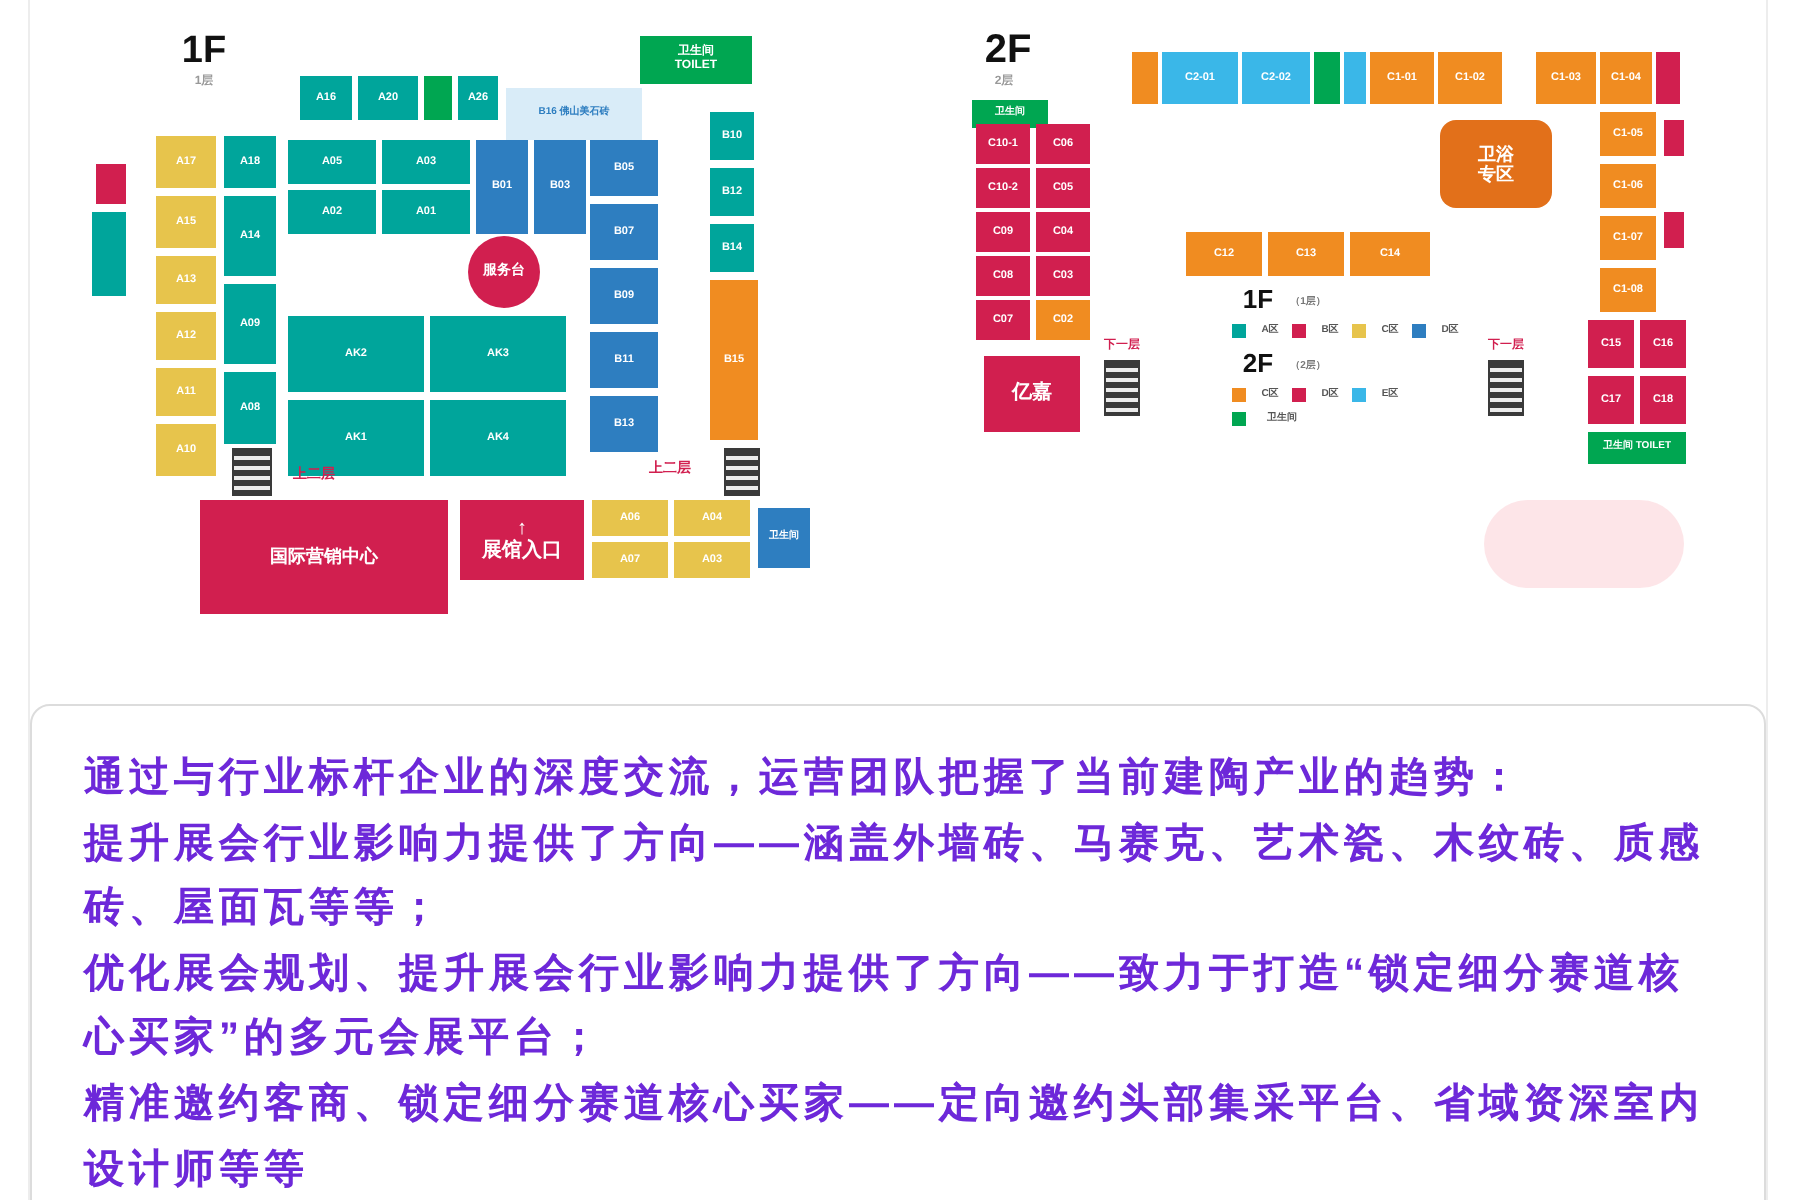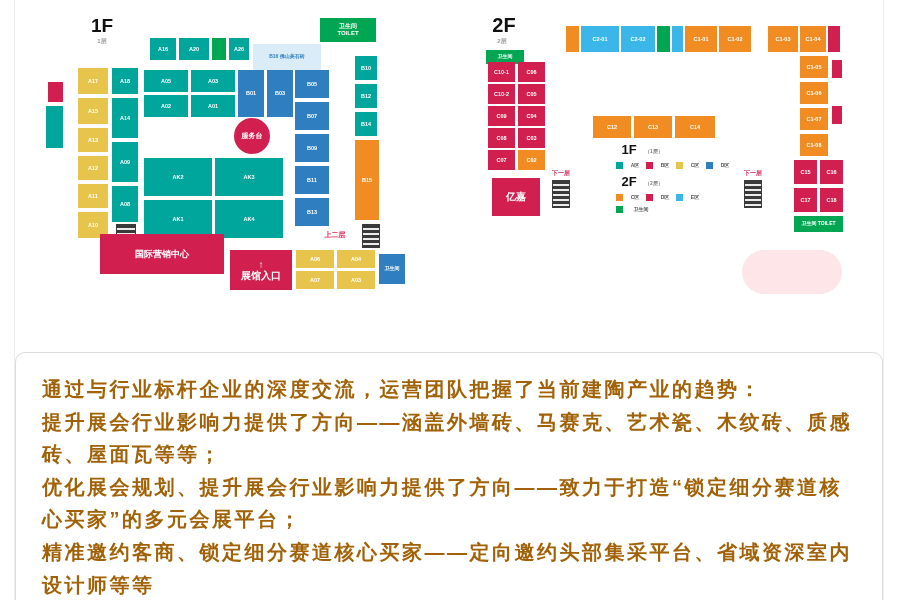--- a/index.html
+++ b/index.html
@@ -14,21 +14,21 @@
        text-align:center;font-weight:700;color:#ffffff;font-size:5.5px;line-height:1.15;
        white-space:pre-line;overflow:hidden;box-sizing:border-box;
        font-family:"Liberation Sans",sans-serif;}
   .stairs{background:repeating-linear-gradient(180deg,#3a3a3a 0 3px,#ececec 3px 5px);
           border:1px solid #3a3a3a;}
   .watermark{position:absolute;left:742px;top:250px;width:100px;height:44px;
              border-radius:22px;background:rgba(247,170,180,0.30);}
   .textbox{position:absolute;left:15px;top:352px;width:868px;height:300px;
            border:1px solid #dcdcdc;border-radius:10px;background:#ffffff;
            padding:20px 26px;box-sizing:border-box;}
-  .textbox p{margin:0;font-size:20px;font-weight:700;color:#a16207;line-height:1.63;
+  .textbox p{margin:0;font-size:20px;font-weight:700;color:#6d28d9;line-height:1.63;
              letter-spacing:2.5px;font-family:"Liberation Sans",sans-serif;}
 </style>
 </head>
 <body>
 
 <div class="viewport">
   <div class="frame"></div>
 
   <div class="map map1">
       <div class="blk" style="left: 40px; top: 4px; width: 40px; height: 24px; font-size: 19px; color: rgb(17, 17, 17);">1F</div>
@@ -69,21 +69,21 @@
       <div class="blk" style="background: rgb(46, 126, 192); left: 253px; top: 156px; width: 34px; height: 28px;">B11</div>
       <div class="blk" style="background: rgb(46, 126, 192); left: 253px; top: 188px; width: 34px; height: 28px;">B13</div>
       <div class="blk" style="background: rgb(0, 165, 155); left: 313px; top: 46px; width: 22px; height: 24px;">B10</div>
       <div class="blk" style="background: rgb(0, 165, 155); left: 313px; top: 74px; width: 22px; height: 24px;">B12</div>
       <div class="blk" style="background: rgb(0, 165, 155); left: 313px; top: 102px; width: 22px; height: 24px;">B14</div>
       <div class="blk" style="background: rgb(240, 140, 33); left: 313px; top: 130px; width: 24px; height: 80px;">B15</div>
       <div class="blk stairs" style="left: 74px; top: 214px; width: 20px; height: 24px;"></div>
       <div class="blk" style="left: 98px; top: 223px; width: 34px; height: 10px; font-size: 7px; color: rgb(209, 31, 79);">上二层</div>
       <div class="blk" style="left: 276px; top: 220px; width: 34px; height: 10px; font-size: 7px; color: rgb(209, 31, 79);">上二层</div>
       <div class="blk stairs" style="left: 320px; top: 214px; width: 18px; height: 24px;"></div>
-      <div class="blk" style="background: rgb(209, 31, 79); left: 58px; top: 224px; width: 124px; height: 40px; font-size: 9px;">国际营销中心</div>
+      <div class="blk" style="background: rgb(209, 31, 79); left: 58px; top: 240px; width: 124px; height: 57px; font-size: 9px;">国际营销中心</div>
       <div class="blk" style="background: rgb(209, 31, 79); left: 188px; top: 240px; width: 62px; height: 40px; font-size: 10px;">↑
 展馆入口</div>
       <div class="blk" style="background: rgb(231, 196, 76); left: 254px; top: 240px; width: 38px; height: 18px;">A06</div>
       <div class="blk" style="background: rgb(231, 196, 76); left: 295px; top: 240px; width: 38px; height: 18px;">A04</div>
       <div class="blk" style="background: rgb(231, 196, 76); left: 254px; top: 261px; width: 38px; height: 18px;">A07</div>
       <div class="blk" style="background: rgb(231, 196, 76); left: 295px; top: 261px; width: 38px; height: 18px;">A03</div>
       <div class="blk" style="background: rgb(46, 126, 192); left: 337px; top: 244px; width: 26px; height: 30px; font-size: 5px;">卫生间</div>
     </div>
   <div class="map map2">
       <div class="blk" style="left: 6px; top: 2px; width: 40px; height: 26px; font-size: 20px; color: rgb(17, 17, 17);">2F</div>
@@ -114,20 +114,22 @@
       <div class="blk" style="background: rgb(209, 31, 79); left: 10px; top: 74px; width: 27px; height: 20px;">C10-2</div>
       <div class="blk" style="background: rgb(209, 31, 79); left: 10px; top: 96px; width: 27px; height: 20px;">C09</div>
       <div class="blk" style="background: rgb(209, 31, 79); left: 10px; top: 118px; width: 27px; height: 20px;">C08</div>
       <div class="blk" style="background: rgb(209, 31, 79); left: 10px; top: 140px; width: 27px; height: 20px;">C07</div>
       <div class="blk" style="background: rgb(209, 31, 79); left: 40px; top: 52px; width: 27px; height: 20px;">C06</div>
       <div class="blk" style="background: rgb(209, 31, 79); left: 40px; top: 74px; width: 27px; height: 20px;">C05</div>
       <div class="blk" style="background: rgb(209, 31, 79); left: 40px; top: 96px; width: 27px; height: 20px;">C04</div>
       <div class="blk" style="background: rgb(209, 31, 79); left: 40px; top: 118px; width: 27px; height: 20px;">C03</div>
       <div class="blk" style="background: rgb(240, 140, 33); left: 40px; top: 140px; width: 27px; height: 20px;">C02</div>
       <div class="blk" style="background: rgb(209, 31, 79); left: 14px; top: 168px; width: 48px; height: 38px; font-size: 10px;">亿嘉</div>
+      <div class="blk" style="background: rgb(226, 112, 26); left: 242px; top: 50px; width: 56px; height: 44px; font-size: 9px; border-radius: 8px;">卫浴
+专区</div>
       <div class="blk" style="background: rgb(240, 140, 33); left: 115px; top: 106px; width: 38px; height: 22px;">C12</div>
       <div class="blk" style="background: rgb(240, 140, 33); left: 156px; top: 106px; width: 38px; height: 22px;">C13</div>
       <div class="blk" style="background: rgb(240, 140, 33); left: 197px; top: 106px; width: 40px; height: 22px;">C14</div>
       <div class="blk" style="left: 138px; top: 132px; width: 26px; height: 16px; font-size: 13px; color: rgb(17, 17, 17);">1F</div>
       <div class="blk" style="left: 162px; top: 137px; width: 28px; height: 9px; font-size: 5px; color: rgb(119, 119, 119);">（1层）</div>
       <div class="blk" style="background: rgb(0, 165, 155); left: 138px; top: 152px; width: 7px; height: 7px;"></div>
       <div class="blk" style="left: 148px; top: 152px; width: 18px; height: 7px; font-size: 5px; color: rgb(85, 85, 85);">A区</div>
       <div class="blk" style="background: rgb(209, 31, 79); left: 168px; top: 152px; width: 7px; height: 7px;"></div>
       <div class="blk" style="left: 178px; top: 152px; width: 18px; height: 7px; font-size: 5px; color: rgb(85, 85, 85);">B区</div>
       <div class="blk" style="background: rgb(231, 196, 76); left: 198px; top: 152px; width: 7px; height: 7px;"></div>

